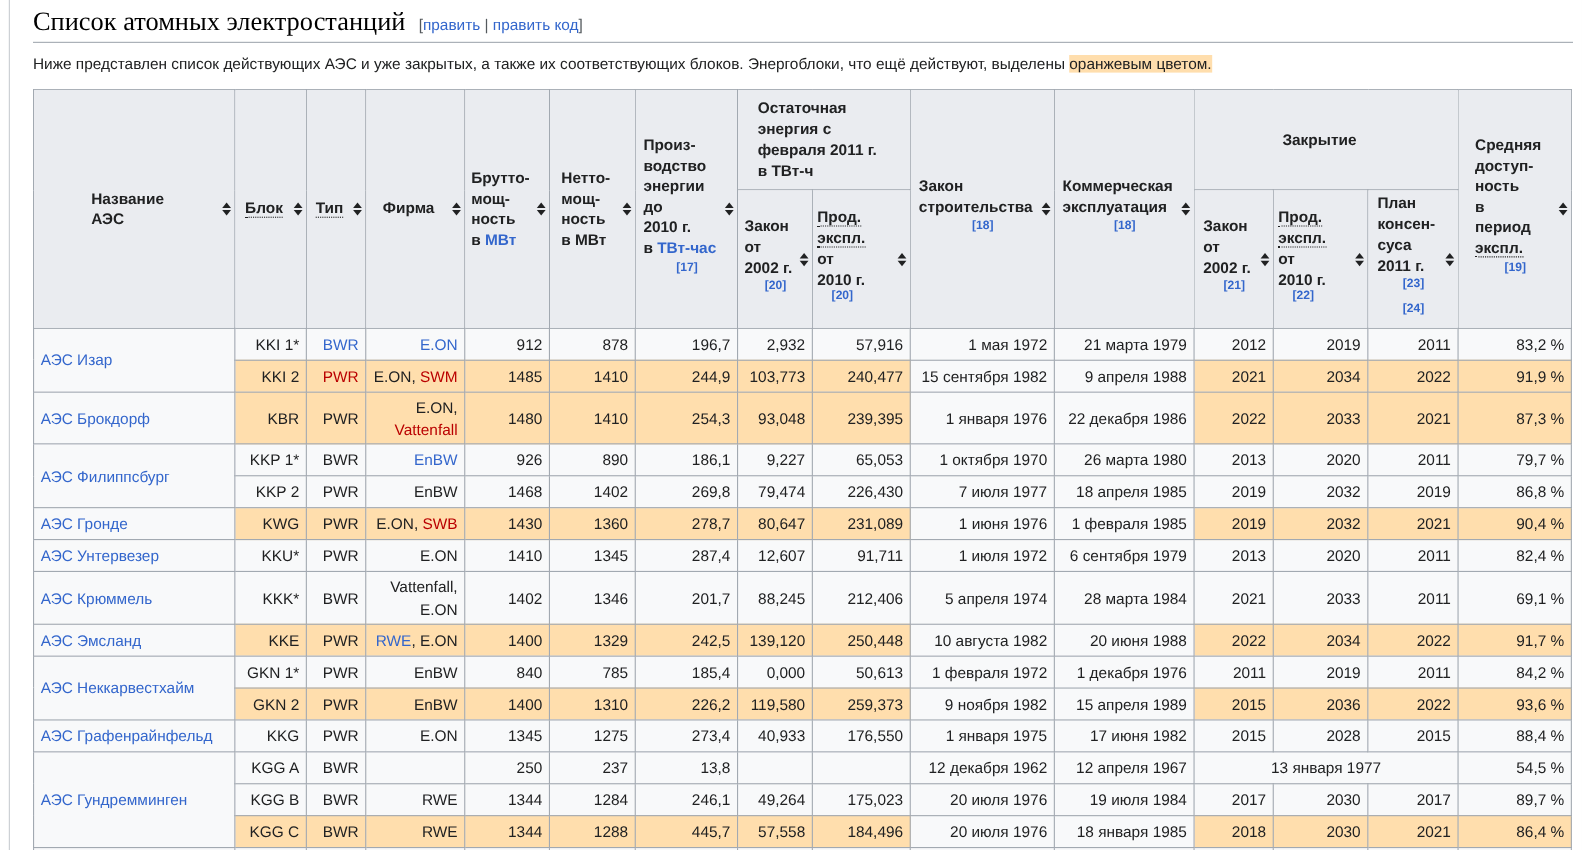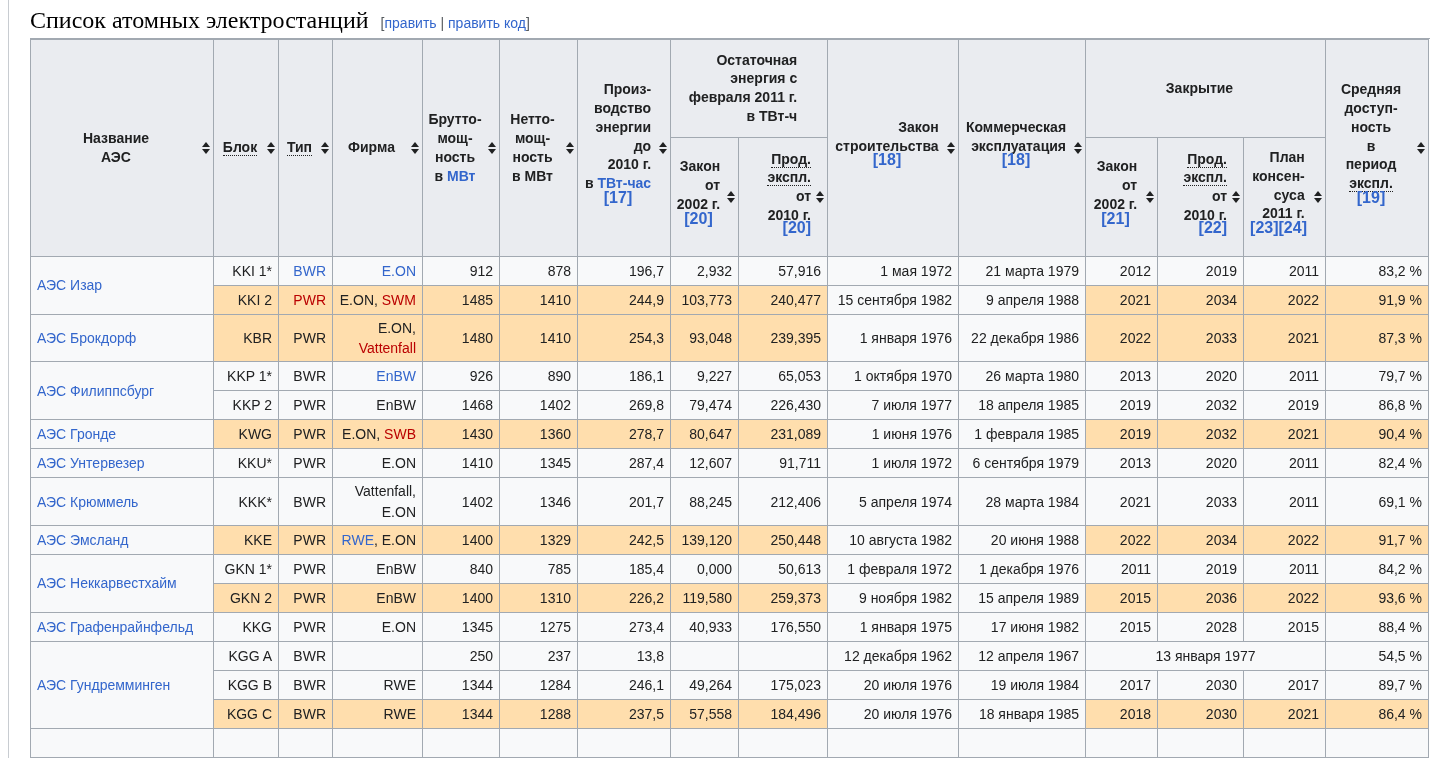--- a/index.html
+++ b/index.html
@@ -29,24 +29,24 @@
   }
   table.wikitable th,table.wikitable td{
     border:1px solid #a2a9b1;vertical-align:middle;
   }
   table.wikitable th{
     background:#eaecf0;font-weight:bold;text-align:center;
     position:relative;padding:2px 16px 2px 4px;line-height:1.35;
   }
   th.group{padding:2px 4px;}
   table.wikitable td{padding:3px 6px;height:22px;line-height:1.45;}
-  .hl{display:inline-block;white-space:pre-line;text-align:right;}
-  .hl.left{text-align:center;}
+  .hl{display:inline-block;white-space:pre-line;text-align:left;}
+  .hl.left{text-align:left;}
   .dotted{border-bottom:1px dotted #202122;}
-  sup{font-size:16px;line-height:0;}
+  sup{font-size:11px;line-height:0;margin-left:13px;}
   .refrow{display:block;text-align:center;line-height:1.6;}
   .sortarrow{position:absolute;right:3px;top:50%;transform:translateY(-50%);
     display:inline-flex;flex-direction:column;align-items:center;gap:2px;}
   .tri{width:0;height:0;border-left:4px solid transparent;border-right:4px solid transparent;}
   .tri.up{border-bottom:5px solid #202122;}
   .tri.down{border-top:5px solid #202122;}
 
   td.t{text-align:right;}
   td.r{text-align:right;padding-right:8px;}
   td.d{text-align:right;padding-right:8px;}
@@ -58,20 +58,21 @@
 <body>
 
 <div class="page">
   <div class="page-edge"></div>
   <div class="content">
 
     <h2 class="section-heading">
       <span class="title">Список атомных электростанций</span><span class="editsection"><span class="br">[</span><a>править</a><span class="br"> | </span><a>править код</a><span class="br">]</span></span>
     </h2>
 
+    <p class="intro"><span>Ниже представлен список действующих АЭС и уже закрытых, а также их соответствующих блоков. Энергоблоки, что ещё действуют, выделены </span><span class="hl-orange">оранжевым цветом.</span><span></span></p>
 
     <table class="wikitable">
       <colgroup>
         <col style="width:183px">
           <col style="width:65px">
           <col style="width:54px">
           <col style="width:90px">
         <col style="width:77px">
           <col style="width:78px">
           <col style="width:93px">
@@ -475,21 +476,21 @@
             <td class="r">2030</td>
             <td class="r">2017</td>
             <td class="r">89,7 %</td>
           </tr>
           <tr>
             <td class="t orange">KGG C</td>
             <td class="t orange"><span>BWR</span></td>
             <td class="t orange"><span>RWE</span></td>
             <td class="r orange">1344</td>
             <td class="r orange">1288</td>
-            <td class="r orange">237,5</td>
+            <td class="r orange">445,7</td>
             <td class="r orange">57,558</td>
             <td class="r orange">184,496</td>
             <td class="d">20 июля 1976</td>
             <td class="d">18 января 1985</td>
             <td class="r orange">2018</td>
             <td class="r orange">2030</td>
             <td class="r orange">2021</td>
             <td class="r orange">86,4 %</td>
           </tr>
           <tr>

